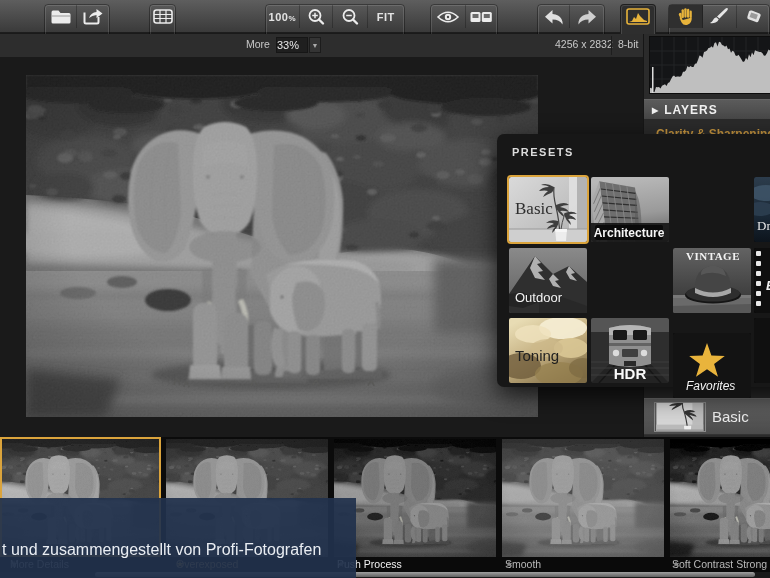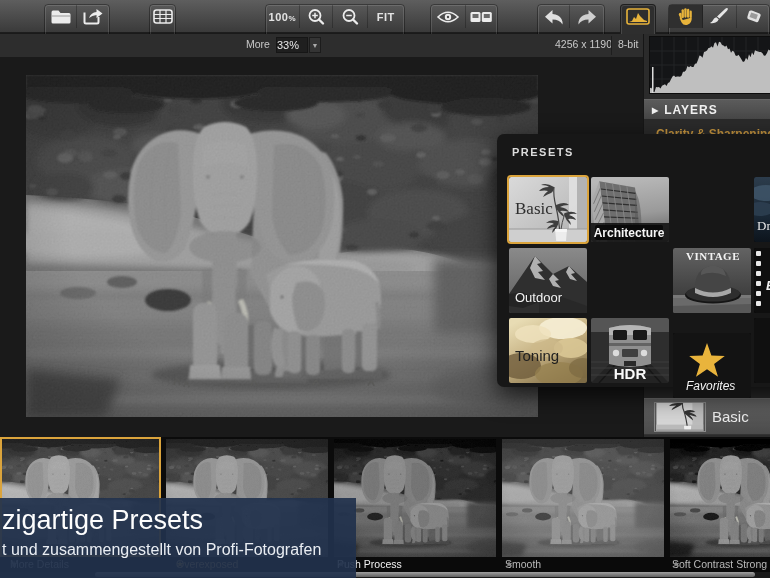--- a/index.html
+++ b/index.html
@@ -430,21 +430,21 @@
             <path d="M6 2.5 Q7 1 8.8 1.6 L16.5 4.4 Q18.2 5 17.6 6.8 L15.5 12 Q14.8 13.7 13 13 L5.5 10.2 Q3.8 9.5 4.4 7.8 Z" fill="#e2e2e2"></path>
             <path d="M8.2 3.4 L14.9 5.8 L13.2 10.4 L6.5 8 Z" fill="#9a9a9a"></path>
           </svg>
       </div>
     </div>
   </div>
   <div id="bar2">
     <span class="lbl" style="left:246px;font-size:10.5px;">More</span>
     <div id="zoombox">33%</div>
     <div id="zoomarr">▼</div>
-    <span class="lbl" style="left:555px;font-size:10.5px;">4256 x 1190</span>
+    <span class="lbl" style="left:555px;font-size:10.5px;">4256 x 2832</span>
       <div style="position:absolute;left:611px;top:2px;width:1px;height:19px;background:#1e1e1e;"></div>
     <span class="lbl" style="left:618px;font-size:10.5px;">8-bit</span>
   </div>
   <div id="sidebar">
     <div id="histwrap">
       <svg width="120" height="56" viewBox="0 0 120 56">
         <rect width="120" height="56" fill="#141517"></rect>
         <g stroke="#222426" stroke-width="1">
           <path d="M12 0V56 M24 0V56 M36 0V56 M48 0V56 M60 0V56 M72 0V56 M84 0V56 M96 0V56 M108 0V56"></path>
           <path d="M0 14H120 M0 28H120 M0 42H120"></path>
@@ -694,16 +694,15 @@
         <text x="13" y="57" font-family="Liberation Sans,sans-serif" font-size="12" fill="#f2f2f2">Favorites</text>
       </svg>
     </div>
     <div class="tile" style="left:257px;top:184px;">
       <svg width="78" height="65" viewBox="0 0 78 65">
           <rect width="78" height="65" fill="#101010"></rect>
         </svg>
     </div>
   </div>
   <div id="banner">
-    <div class="big">zigartige Presets</div>
     <div class="small">t und zusammengestellt von Profi-Fotografen</div>
   </div>
 </div>
 
 </body></html>

